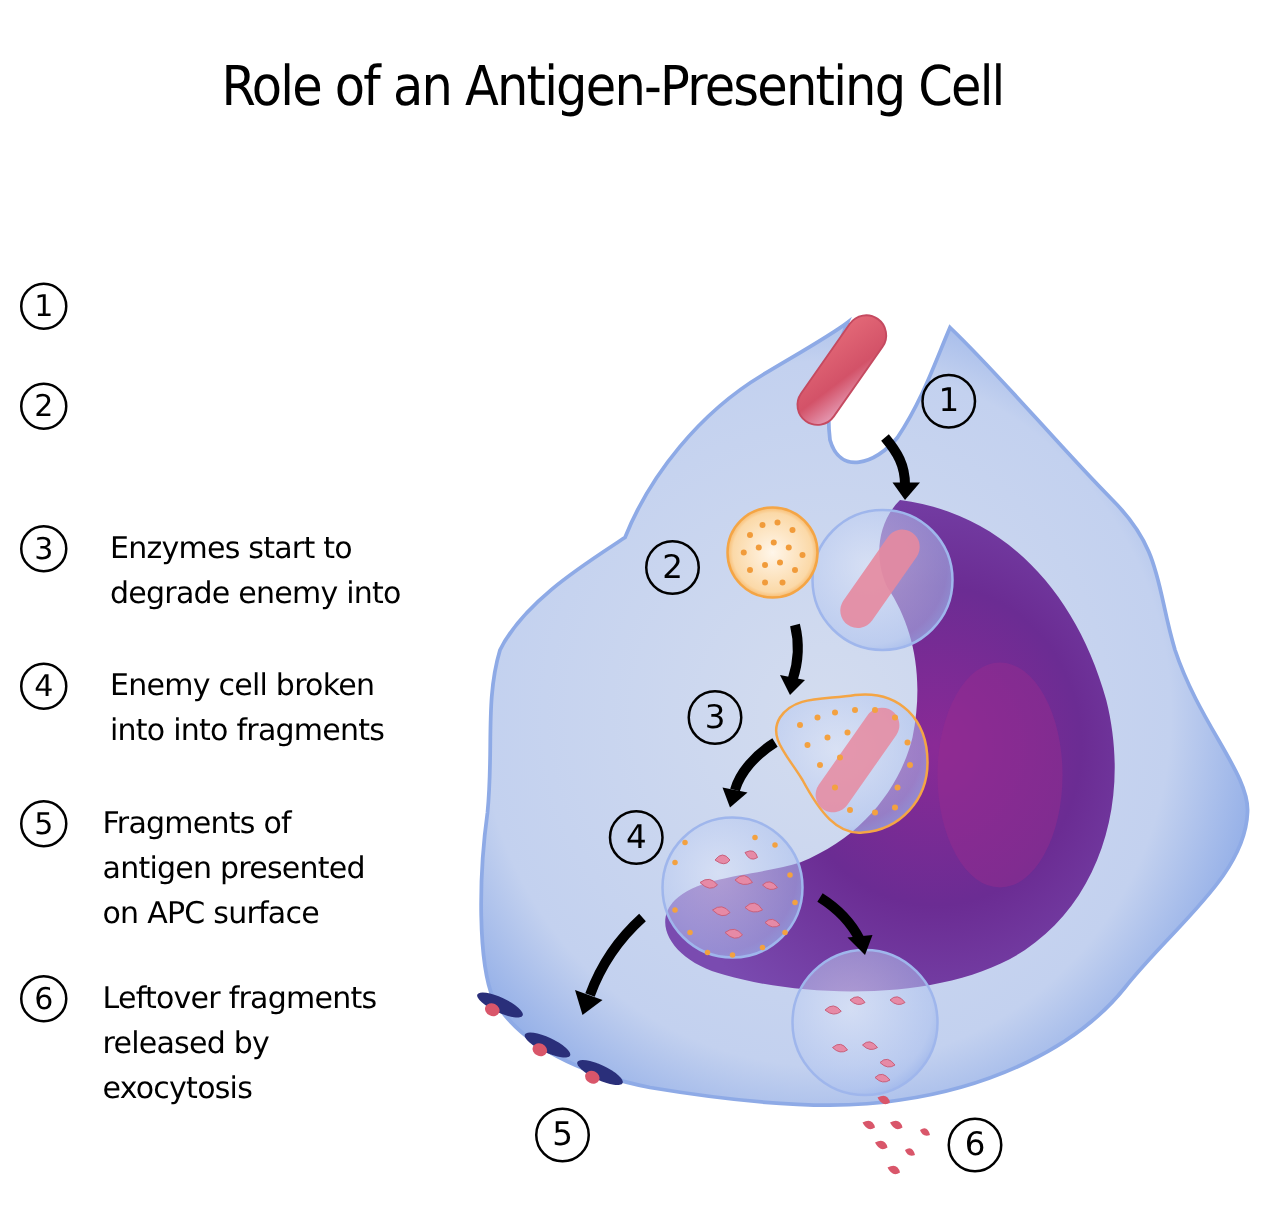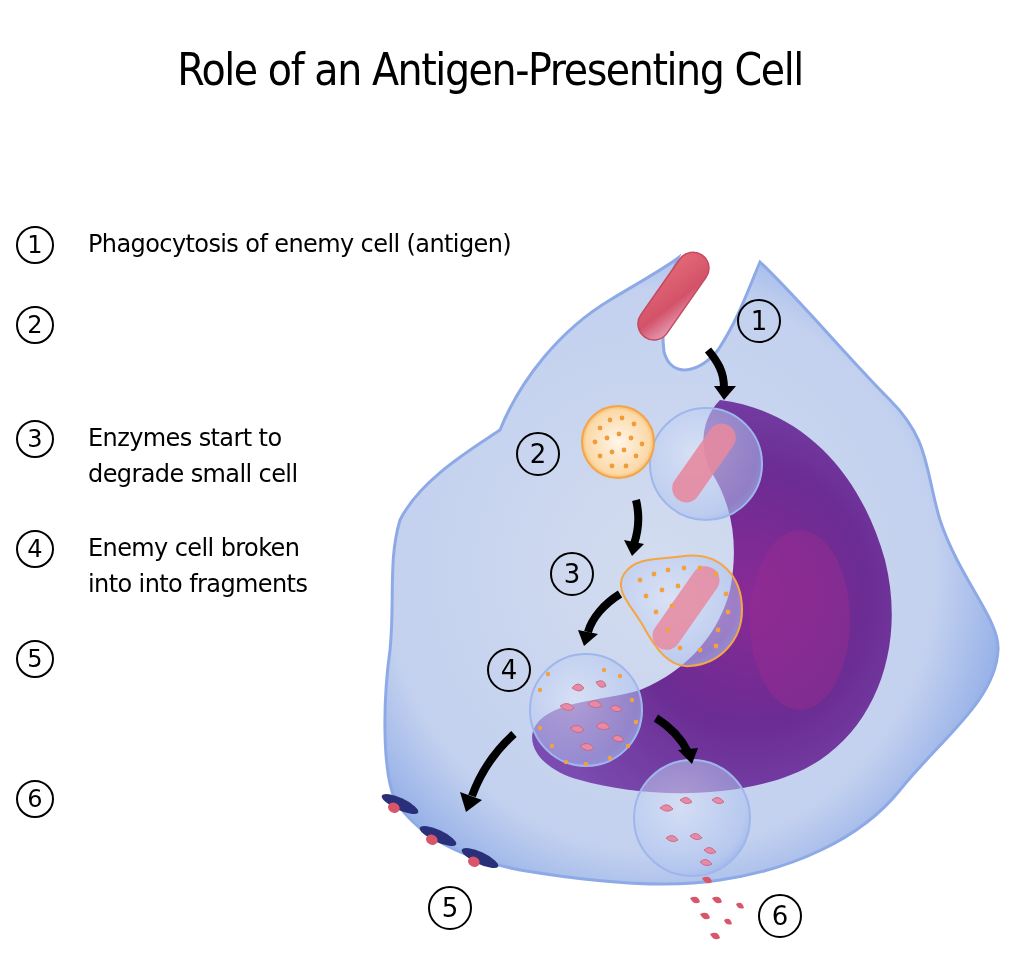--- a/index.html
+++ b/index.html
@@ -21,40 +21,45 @@
   .marker .num-circle { width: 44px; height: 44px; font-size: 26px; }
 </style>
 </head>
 <body>
 
 <h1 class="title">Role of an Antigen-Presenting Cell</h1>
 
 <div class="legend">
   <div class="legend-item" style="top:226px">
     <div class="num-circle">1</div>
-    <div class="legend-text">Phagocytosis of enemy cell (antigen)</div>
   </div>
   <div class="legend-item" style="top:306px">
     <div class="num-circle">2</div>
   </div>
   <div class="legend-item" style="top:420px">
     <div class="num-circle">3</div>
     <div class="legend-text">Enzymes start to
-degrade small cell</div>
+degrade enemy into</div>
   </div>
   <div class="legend-item" style="top:530px">
     <div class="num-circle">4</div>
     <div class="legend-text">Enemy cell broken
 into into fragments</div>
   </div>
   <div class="legend-item" style="top:640px">
     <div class="num-circle">5</div>
+    <div class="legend-text tight">Fragments of
+antigen presented
+on APC surface</div>
   </div>
   <div class="legend-item" style="top:780px">
     <div class="num-circle">6</div>
+    <div class="legend-text tight">Leftover fragments
+released by
+exocytosis</div>
   </div>
 </div>
 
 <svg class="art" width="1024" height="972" viewBox="0 0 1024 972">
   <defs>
     <radialGradient id="cellGrad" cx="0.45" cy="0.5" r="0.6">
       <stop offset="0" stop-color="#d3dcef"></stop>
       <stop offset="0.75" stop-color="#c3d1ef"></stop>
       <stop offset="1" stop-color="#8aa8e6"></stop>
     </radialGradient>

